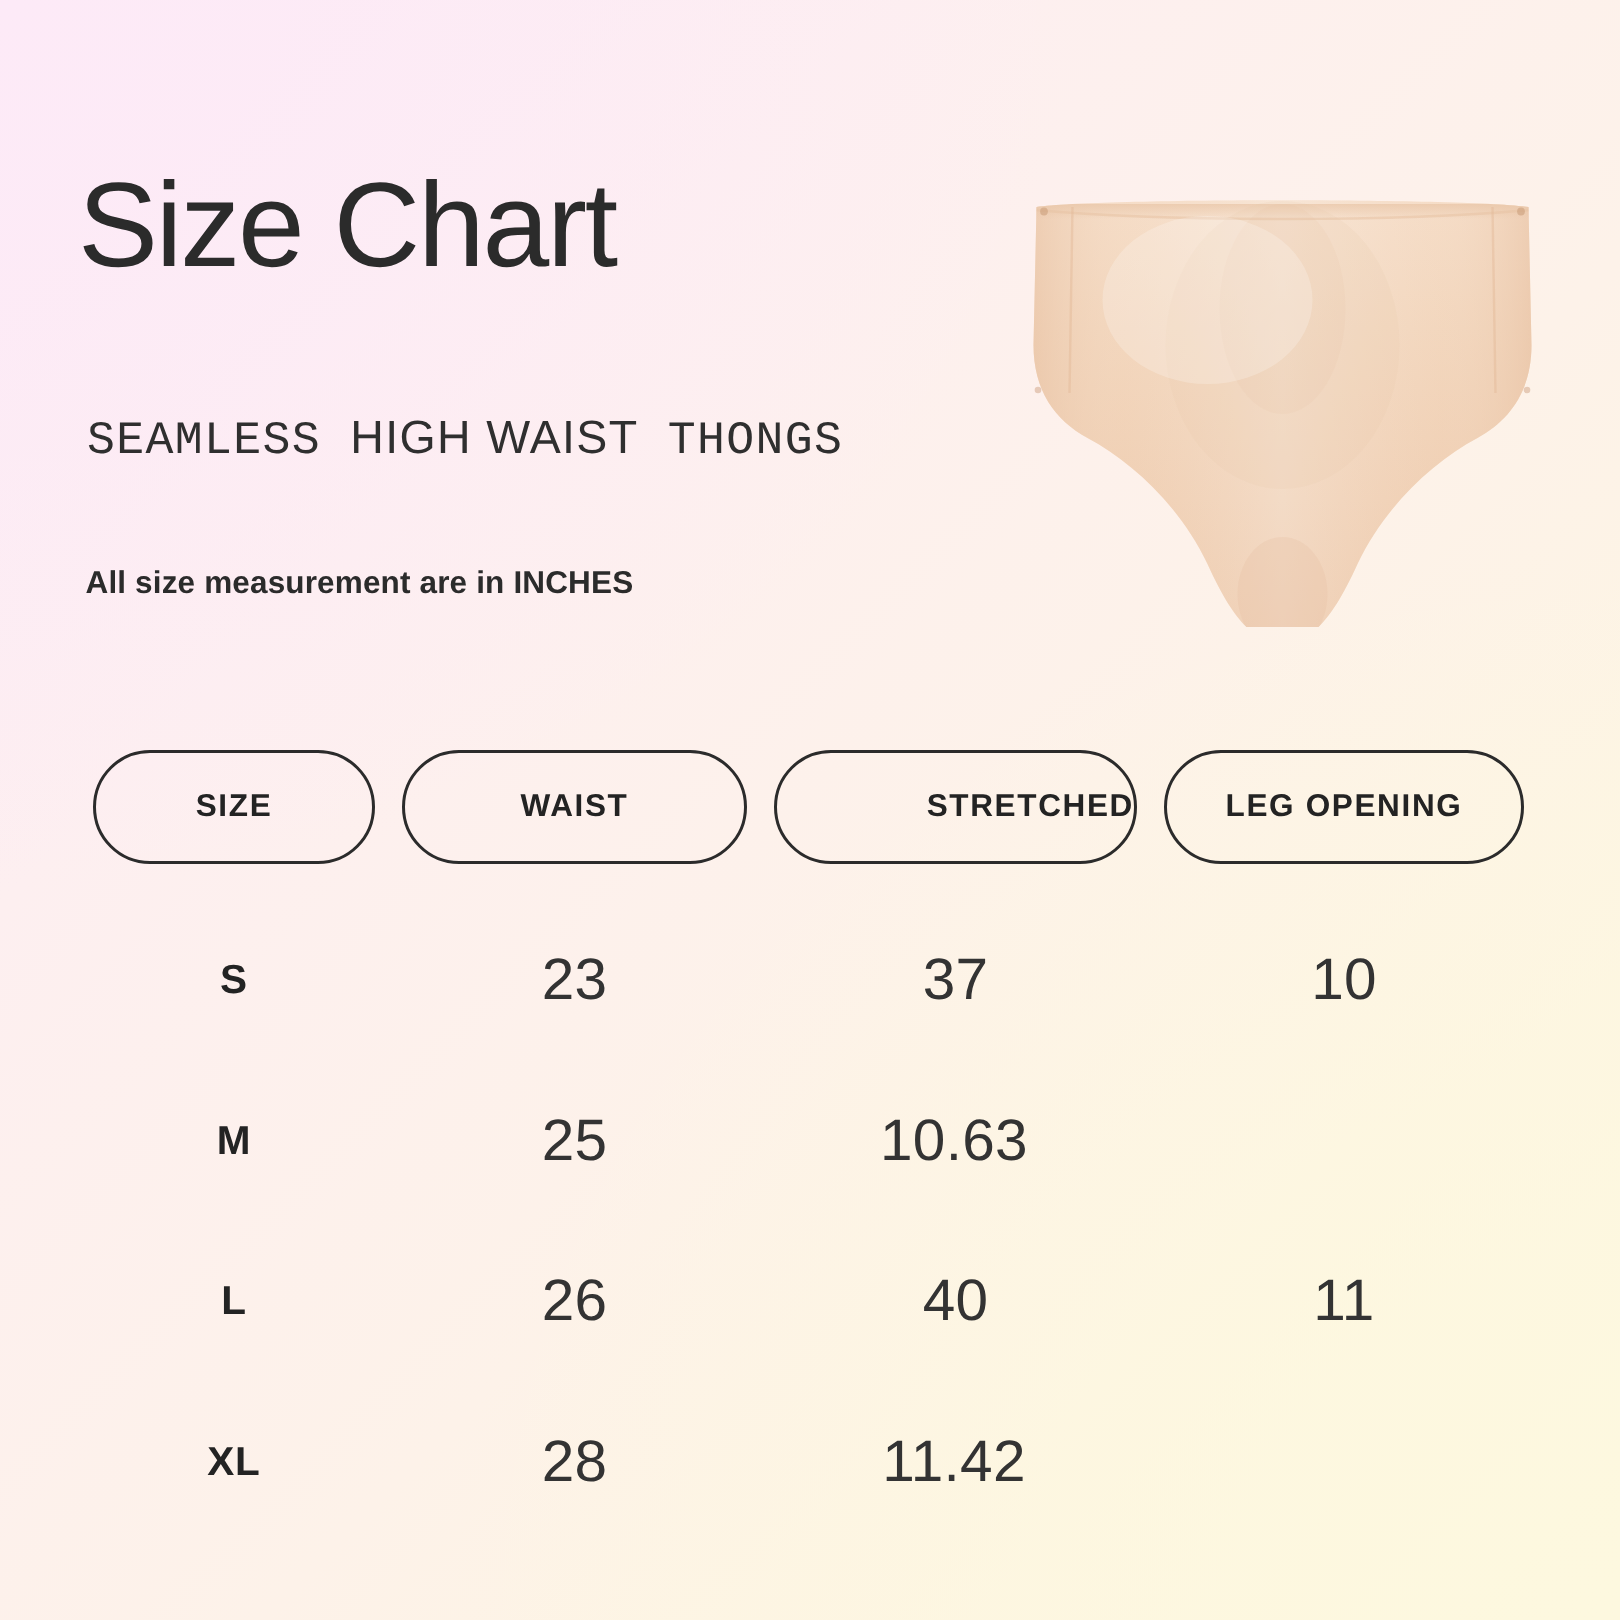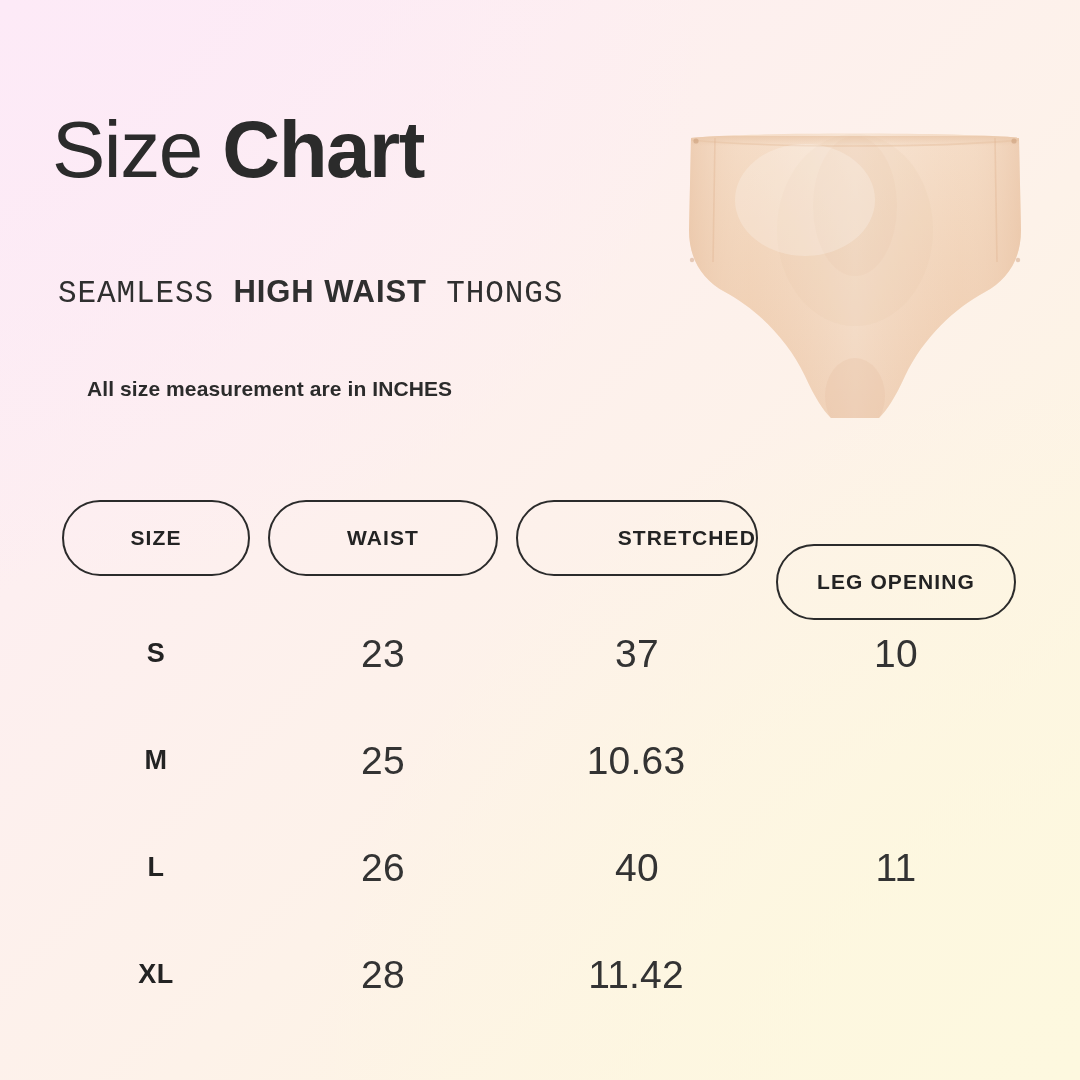--- a/index.html
+++ b/index.html
@@ -29,46 +29,45 @@
     position: absolute;
     left: 52px;
     top: 104px;
     font-size: 80px;
     line-height: 92px;
     color: #2b2b2b;
     letter-spacing: -1.5px;
     white-space: nowrap;
   }
   .title .light { font-weight: 400; }
-  .title .bold  { font-weight: 700; }
+  .title .bold  { font-weight: 400; }
 
   .subtitle {
     position: absolute;
     left: 58px;
     top: 272px;
     font-size: 31px;
     line-height: 40px;
     color: #2f2f2f;
     letter-spacing: 0.9px;
     white-space: nowrap;
   }
   .subtitle .light { font-weight: 400; font-family: Liberation Mono, monospace; }
-  .subtitle .bold  { font-weight: 700; margin-top: 24px; }
+  .subtitle .bold  { font-weight: 400; margin-top: 24px; }
 
   .note {
     position: absolute;
     left: 57px;
     top: 375px;
     font-size: 21px;
     line-height: 28px;
     font-weight: 700;
     color: #2b2b2b;
     letter-spacing: 0.1px;
     white-space: nowrap;
-    margin-left: 30px;
   }
 
   
   .product {
     position: absolute;
     left: 655px;
     top: 110px;
     width: 400px;
     height: 330px;
   }
@@ -106,21 +105,21 @@
   .pill span {
     font-size: 21px;
     font-weight: 700;
     letter-spacing: 1.1px;
     color: #232323;
     white-space: nowrap;
   }
   .pill.c0 { width: 188px; }
   .pill.c1 { width: 230px; }
   .pill.c2 { width: 242px; justify-content: flex-end; }
-  .pill.c3 { width: 240px; margin-top: 44px; }
+  .pill.c3 { width: 240px; }
 
   .body-rows {
     position: absolute;
     left: 62px;
     top: 600px;
     width: 956px;
   }
   .row {
     position: relative;
     height: 107px;

